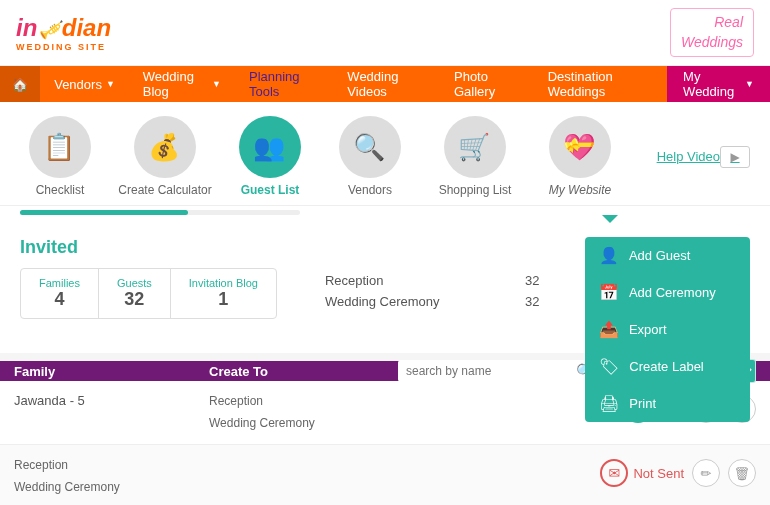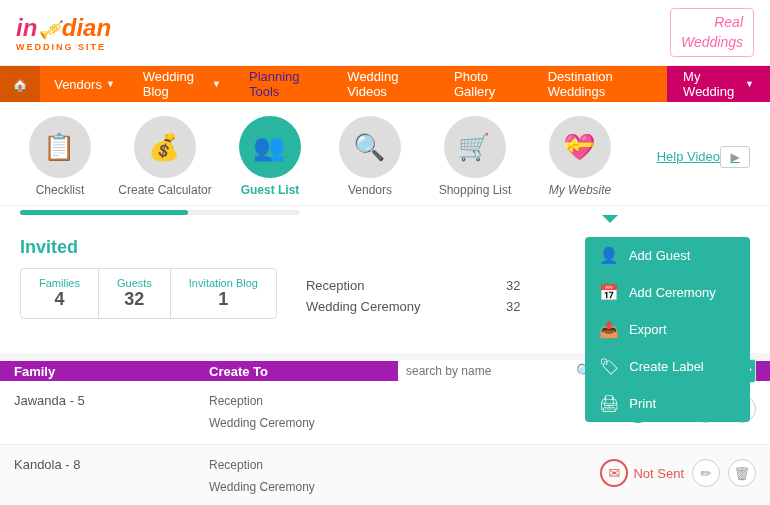--- a/index.html
+++ b/index.html
@@ -107,21 +107,21 @@
 
 <div style="background:#fff; padding:4px 20px 0 20px;">
   <div style="height:5px; background:#eee; border-radius:3px; width:280px; position:relative;">
     <div style="height:100%; background:#2ab5a0; border-radius:3px; width:60%;"></div>
   </div>
   <div style="width:0; height:0; border-left:8px solid transparent; border-right:8px solid transparent; border-top:8px solid #2ab5a0; margin-left:calc(60% - 8px); width: fit-content; position:relative; left:152px;"></div>
 </div>
 
 <div style="background:#fff; padding:14px 20px 10px 20px; position:relative; min-height:130px;">
 
-  <div style="display:flex; align-items:center; gap:19px;">
+  <div style="display:flex; align-items:flex-start; gap:38px;">
     <div>
       <div style="font-size:18px; color:#2ab5a0; font-weight:bold; margin-bottom:10px;">Invited</div>
       <div style="display:flex; border:1px solid #ddd; border-radius:4px; overflow:hidden;">
         <div style="padding:8px 18px; text-align:center; border-right:1px solid #ddd;">
           <div style="font-size:11px; color:#2ab5a0;">Families</div>
           <div style="font-size:18px; color:#555; font-weight:bold;">4</div>
         </div>
         <div style="padding:8px 18px; text-align:center; border-right:1px solid #ddd;">
           <div style="font-size:11px; color:#2ab5a0;">Guests</div>
           <div style="font-size:18px; color:#555; font-weight:bold;">32</div>
@@ -164,21 +164,21 @@
     </div>
     <div style="display:flex; align-items:center; gap:10px; padding:9px 14px; color:#fff; cursor:pointer; font-size:13px;">
       <span style="font-size:16px;">🖨</span>
       <span>Print</span>
     </div>
   </div>
 </div>
 
 <div style="margin-top:8px;">
 
-  <div style="background:#a21caf; display:flex; align-items:center; height:20px;">
+  <div style="background:#701a75; display:flex; align-items:center; height:20px;">
     <div style="color:#fff; font-weight:bold; font-size:13px; padding:0 14px; width:195px;">Family</div>
     <div style="color:#fff; font-weight:bold; font-size:13px; padding:0 14px; width:195px;">Create To</div>
     <div style="flex:1; display:flex; align-items:center; padding:0 8px;">
       <div style="display:flex; align-items:center; background:#fff; border-radius:3px; padding:3px 8px; width:210px;">
         <input style="border: none; outline: none; font-size: 12px; width: 170px; color: rgb(102, 102, 102);" placeholder="search by name">
         <span style="color:#2ab5a0; font-size:14px;">🔍</span>
       </div>
     </div>
     <div style="padding-right:14px;">
       <select style="background:#2ab5a0; border:1px solid rgba(255,255,255,0.7); color:#fff; font-size:12px; padding:3px 8px; border-radius:3px; cursor:pointer;">
@@ -197,21 +197,20 @@
       <div style="display:flex; align-items:center; gap:5px; color:#2ab5a0; font-size:13px;">
         <div style="width:28px; height:28px; border-radius:50%; border:2px solid #2ab5a0; display:flex; align-items:center; justify-content:center; font-size:14px; color:#2ab5a0;">✉</div>
         <span>Sent</span>
       </div>
       <div style="width:28px; height:28px; border-radius:50%; border:1px solid #ccc; background:#fff; display:flex; align-items:center; justify-content:center; cursor:pointer; color:#999; font-size:13px;">✏</div>
       <div style="width:28px; height:28px; border-radius:50%; border:1px solid #ccc; background:#fff; display:flex; align-items:center; justify-content:center; cursor:pointer; color:#999; font-size:13px;">🗑</div>
     </div>
   </div>
 
   <div style="background:#fafafa; border-bottom:1px solid #eee; display:flex; align-items:flex-start; padding:10px 0; min-height:52px;">
-    <div style="padding:0 14px; font-size:13px; color:#555; width:195px; padding-top:2px;">Kandola - 8</div>
     <div style="padding:0 14px; width:195px;">
       <div style="font-size:12px; color:#666; line-height:1.8;">Reception</div>
       <div style="font-size:12px; color:#666; line-height:1.8;">Wedding Ceremony</div>
     </div>
     <div style="flex:1; display:flex; align-items:center; justify-content:flex-end; gap:8px; padding-right:14px; padding-top:4px;">
       <div style="display:flex; align-items:center; gap:5px; color:#e05555; font-size:13px;">
         <div style="width:28px; height:28px; border-radius:50%; border:2px solid #e05555; display:flex; align-items:center; justify-content:center; font-size:14px; color:#e05555;">✉</div>
         <span>Not Sent</span>
       </div>
       <div style="width:28px; height:28px; border-radius:50%; border:1px solid #ccc; background:#fff; display:flex; align-items:center; justify-content:center; cursor:pointer; color:#999; font-size:13px;">✏</div>

